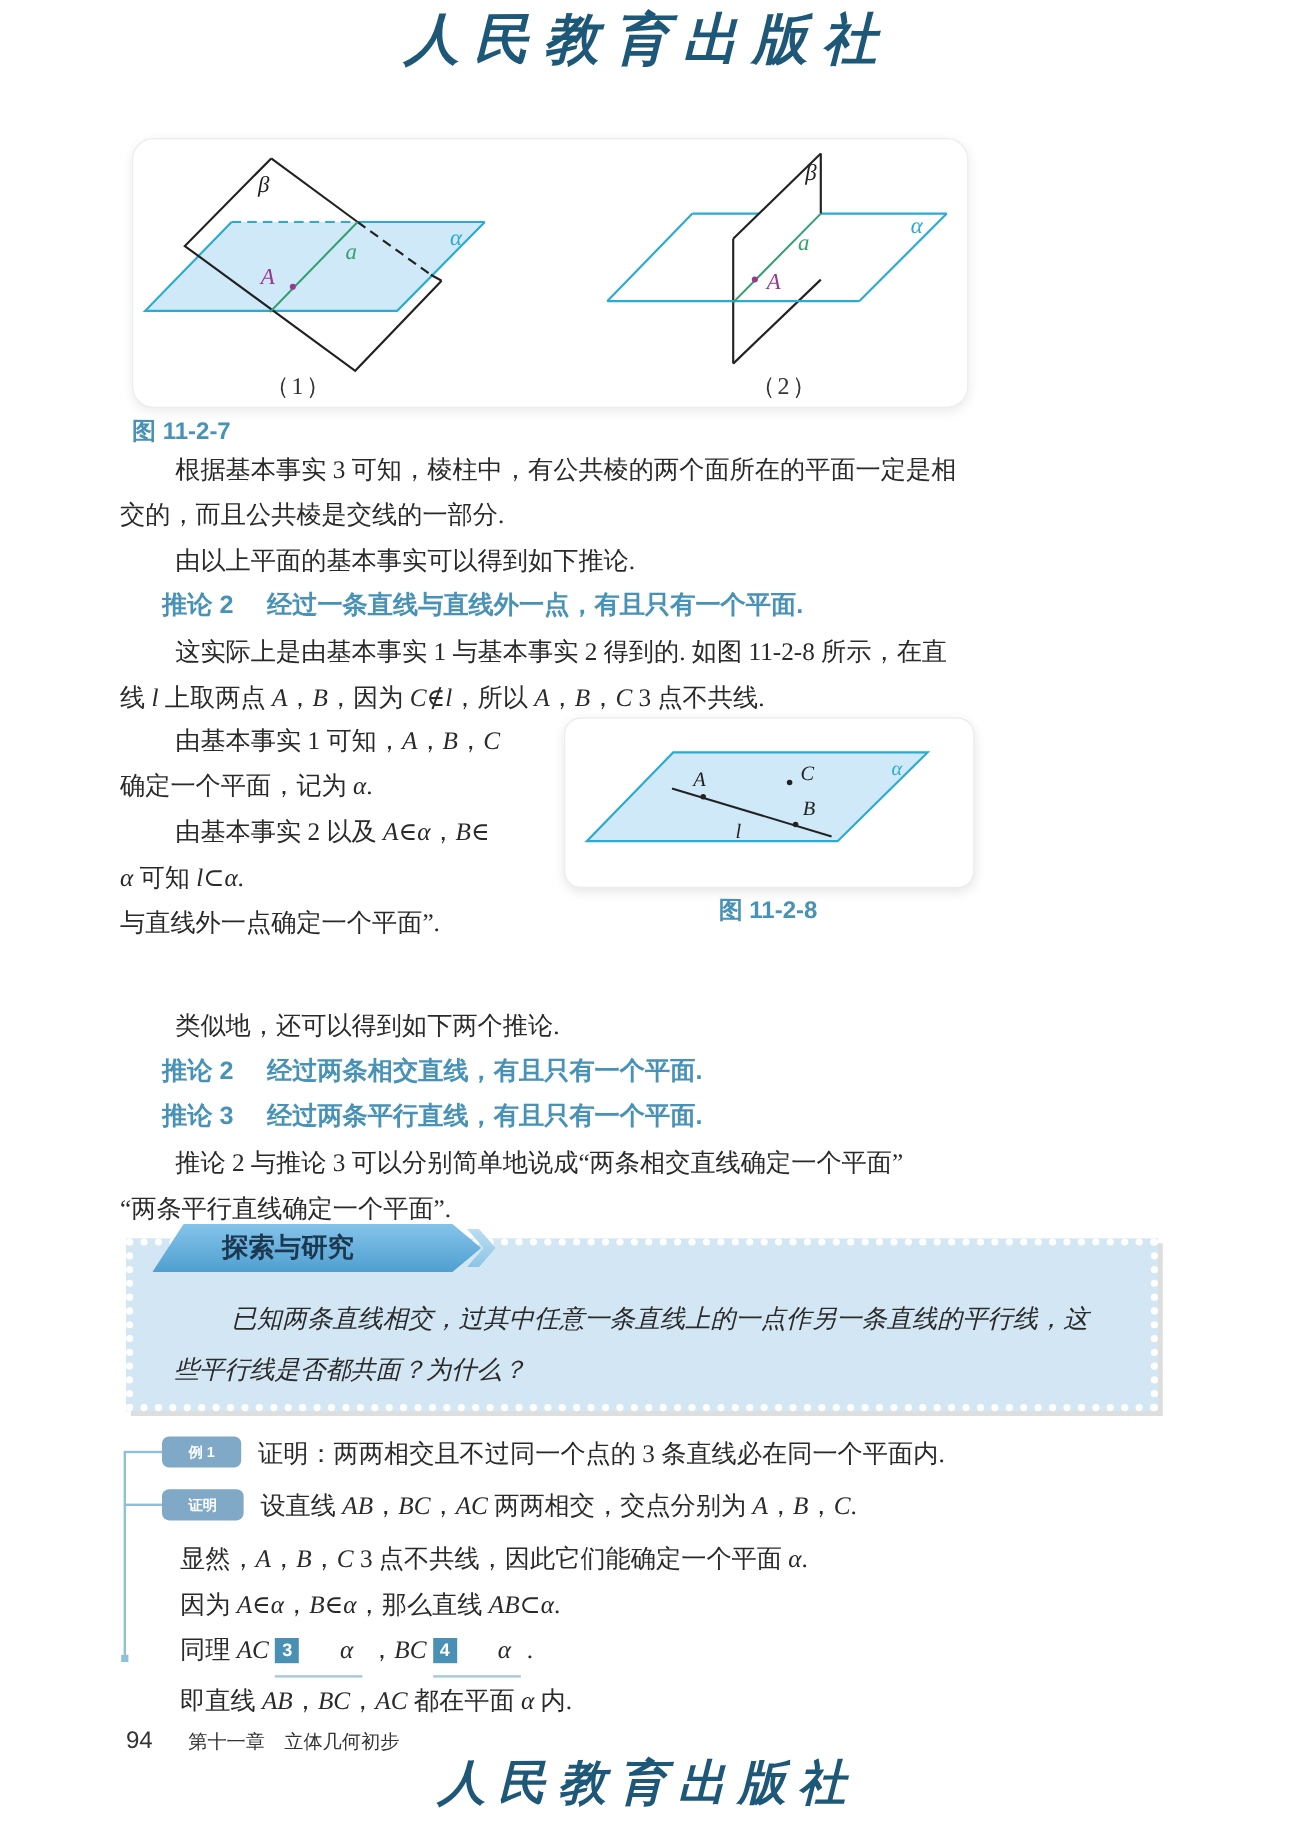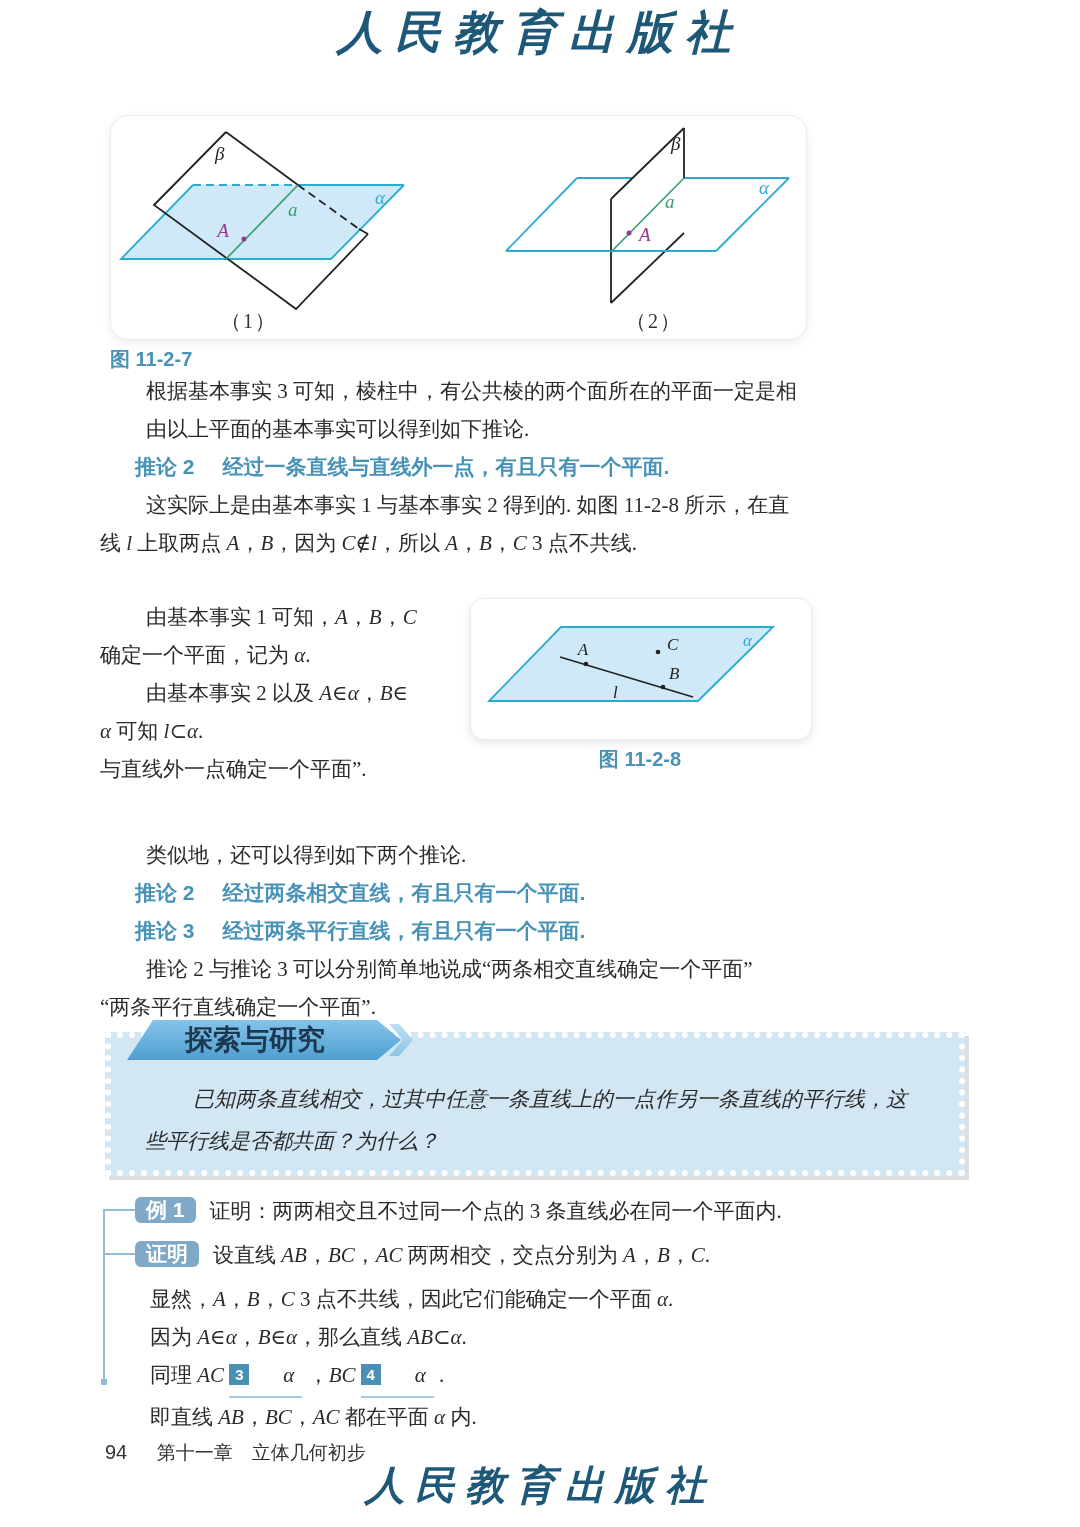--- a/index.html
+++ b/index.html
@@ -33,50 +33,50 @@
   .blockC{top:836px;}
   .cor{white-space:nowrap;padding-left:35px;font-family:"Liberation Sans",sans-serif;
        font-weight:bold;color:#4792b6;font-size:21px;}
   .cor .cor-label{margin-right:28px;}
   
   .explore{position:absolute;left:105px;top:1032px;width:848px;height:132px;background:#d3e6f4;
            border:6px dotted #ffffff;box-shadow:4px 4px 0 rgba(160,160,160,.35);}
   .explore-tab{position:absolute;top:-18px;left:16px;width:302px;height:40px;
                background:linear-gradient(180deg,#85c4ea,#4f9fd0);
                clip-path:polygon(26px 0,250px 0,274px 20px,250px 40px,0 40px);
-               font-family:"Liberation Sans",sans-serif;font-weight:bold;font-size:28px;
+               font-family:"Liberation Sans",sans-serif;font-weight:bold;font-size:22px;
                color:#1c3850;line-height:40px;padding-left:0;text-indent:58px;}
   .explore-chevron{position:absolute;top:-14px;left:278px;width:26px;height:32px;
                background:linear-gradient(180deg,#bcdef2,#8cc4e6);
                clip-path:polygon(0 0,14px 16px,0 32px,10px 32px,24px 16px,10px 0);}
   .explore-body{padding:40px 30px 0 34px;font-size:21px;line-height:42px;font-style:italic;}
   .explore-body .ind{text-indent:48px;}
   
   .example{position:absolute;left:100px;top:1192px;width:890px;font-size:21px;line-height:38px;}
   .ex-row{white-space:nowrap;display:flex;align-items:flex-start;margin-bottom:6px;}
   .badge{display:inline-block;background:#7fa9c7;color:#fff;font-family:"Liberation Sans",sans-serif;
-         font-weight:bold;font-size:21px;line-height:26px;padding:0 11px;border-radius:6px;
+         font-weight:bold;font-size:12px;line-height:26px;padding:0 22px;border-radius:6px;
          margin:5px 14px 0 35px;flex:0 0 auto;}
   .proof-line{white-space:nowrap;padding-left:50px;}
   .ansbox{display:inline-block;background:#4a90b5;color:#fff;font-family:"Liberation Sans",sans-serif;
           font-weight:bold;font-size:15px;width:20px;height:21px;line-height:21px;text-align:center;
           vertical-align:2px;}
   .blank{display:inline-block;border-bottom:2px solid #a5c8da;padding:0 8px 2px 0;}
   .blank .fill{margin-left:34px;}
   .bracket{position:absolute;left:3px;top:17px;width:32px;height:172px;
            border-left:2px solid #8fc0d8;}
   .bracket .stub1,.bracket .stub2{position:absolute;left:0;height:2px;width:30px;background:#8fc0d8;}
   .bracket .stub1{top:0;}
   .bracket .stub2{top:44px;}
   .bracket .enddot{position:absolute;left:-4px;bottom:-4px;width:6px;height:6px;background:#8fc0d8;}
   
   .footer{position:absolute;left:105px;top:1440px;font-size:20px;color:#333;
           font-family:"Liberation Sans",sans-serif;}
   .footer .pagenum{font-weight:normal;margin-right:24px;}
-  .footer .chapter{font-family:Liberation Serif, serif;font-size:19px;}
+  .footer .chapter{font-family:Liberation Serif, serif;font-size:16px;}
   
   text{font-family:"Liberation Serif","DejaVu Serif",serif;}
 </style>
 </head>
 <body>
 
 <div class="page">
 
   <div class="logo logo-top">人民教育出版社</div>
 
@@ -121,20 +121,21 @@
       <text x="300" y="78" font-size="19" font-style="italic" fill="#2aabd2">α</text>
       <text x="206" y="92" font-size="19" font-style="italic" fill="#35a06f">a</text>
       <text x="180" y="125" font-size="19" font-style="italic" fill="#99388f">A</text>
       <text x="195" y="212" font-size="20" fill="#333" text-anchor="middle" letter-spacing="2">（2）</text>
     </svg>
   </div>
   <div class="fig1-caption">图 11-2-7</div>
 
   <div class="tblock blockA">
     <div class="tline ind">根据基本事实 3 可知，棱柱中，有公共棱的两个面所在的平面一定是相</div>
+    <div class="tline">交的，而且公共棱是交线的一部分.</div>
     <div class="tline ind">由以上平面的基本事实可以得到如下推论.</div>
     <div class="cor">
       <span class="cor-label">推论 2</span><span>经过一条直线与直线外一点，有且只有一个平面.</span>
     </div>
     <div class="tline ind">这实际上是由基本事实 1 与基本事实 2 得到的. 如图 11-2-8 所示，在直</div>
     <div class="tline">线 <i>l</i> 上取两点 <i>A</i>，<i>B</i>，因为 <i>C</i>∉<i>l</i>，所以 <i>A</i>，<i>B</i>，<i>C</i> 3 点不共线.</div>
   </div>
 
   <div class="tblock blockB">
     <div class="colL">

